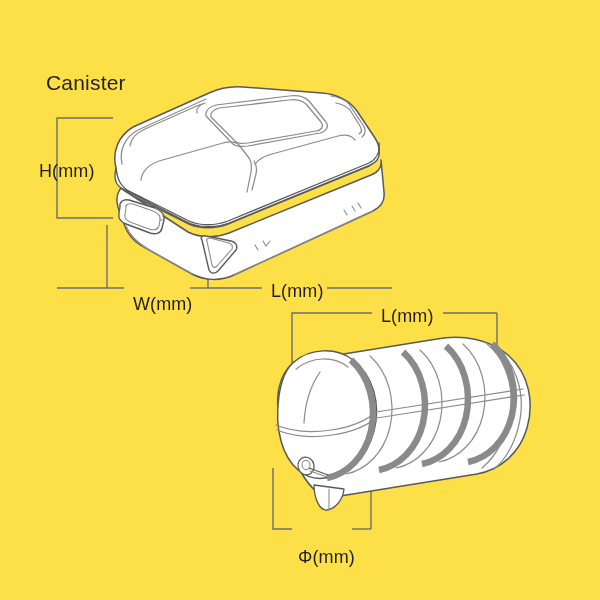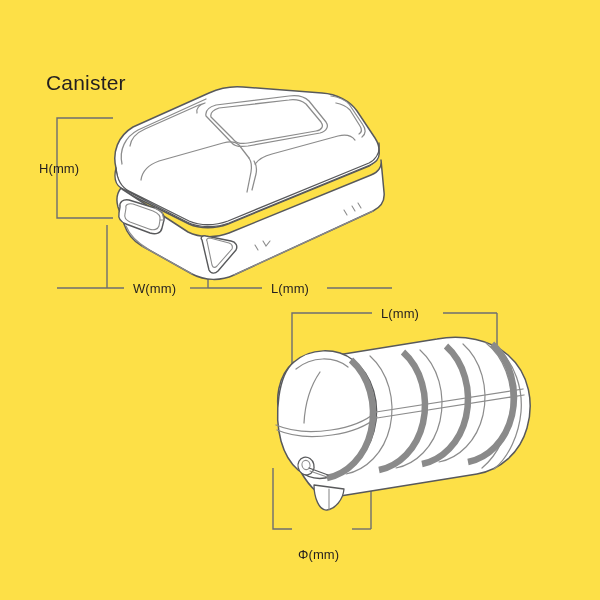--- a/index.html
+++ b/index.html
@@ -29,21 +29,21 @@
     font-family: "Liberation Sans", sans-serif;
     color: #231f20;
     white-space: nowrap;
     user-select: none;
   }
   .title-lbl {
     font-size: 21px;
     letter-spacing: 0.2px;
   }
   .dim-lbl {
-    font-size: 13px;
+    font-size: 18px;
     letter-spacing: 0.1px;
   }
 </style>
 </head>
 <body>
 
 <div id="canvas">
 
   <svg class="layer" viewBox="0 0 600 600">
     <g stroke="#6d6e71" stroke-width="1.4" fill="none" stroke-linecap="butt">
@@ -297,21 +297,21 @@
     </g>
     <g fill="none" stroke="#8c8c8c" stroke-width="1.1" stroke-linecap="round">
       <path d="M329 489 L329 510"></path>
     </g>
   </svg>
 
   <div class="lbl title-lbl" style="left:46px; top:71px;">Canister</div>
 
   <div class="lbl dim-lbl" style="left:39px; top:161px;">H(mm)</div>
 
-  <div class="lbl dim-lbl" style="left:133px; top:281px;">W(mm)</div>
+  <div class="lbl dim-lbl" style="left:133px; top:294px;">W(mm)</div>
 
   <div class="lbl dim-lbl" style="left:271px; top:281px;">L(mm)</div>
 
   <div class="lbl dim-lbl" style="left:381px; top:306px;">L(mm)</div>
 
   <div class="lbl dim-lbl" style="left:298px; top:547px;">Φ(mm)</div>
 
 </div>
 
 </body></html>

